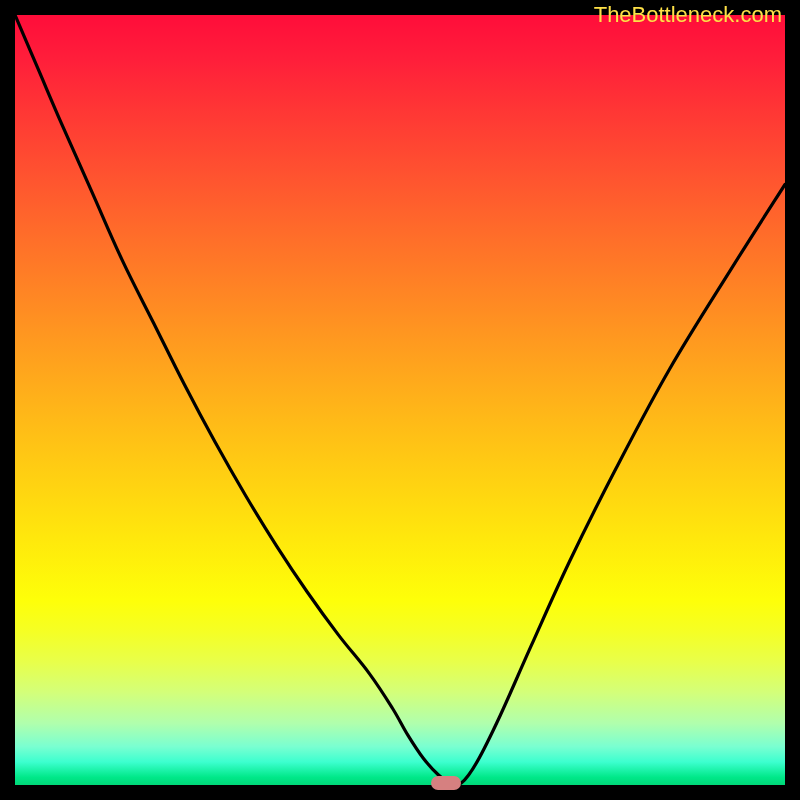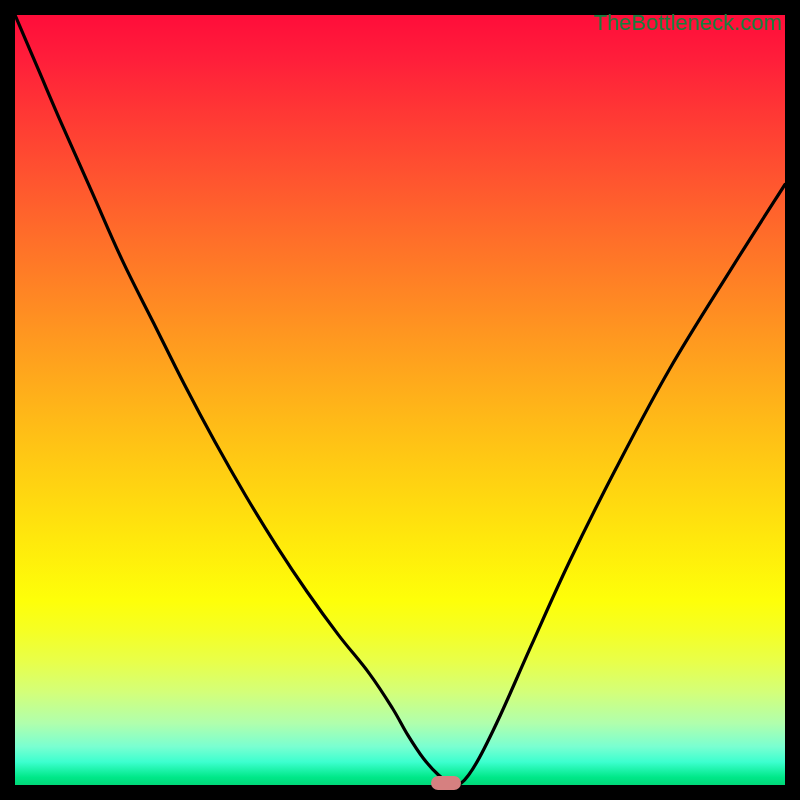--- a/index.html
+++ b/index.html
@@ -33,26 +33,26 @@
       #d3ff7a 88%,
       #b0ffad 92%,
       #7affd1 95%,
       #3dffcf 97%,
       #00e889 99%,
       #00d878 100%
     );
   }
   .watermark {
     position: absolute;
-    top: 10px;
+    top: 2px;
     right: 18px;
     font-family: Arial, Helvetica, sans-serif;
     font-size: 22px;
     font-weight: 400;
-    color: #15803d;
+    color: #fde047;
     letter-spacing: 0px;
     z-index: 10;
   }
   .curve-svg {
     position: absolute;
     left: 15px;
     top: 15px;
     width: 770px;
     height: 770px;
     z-index: 5;

